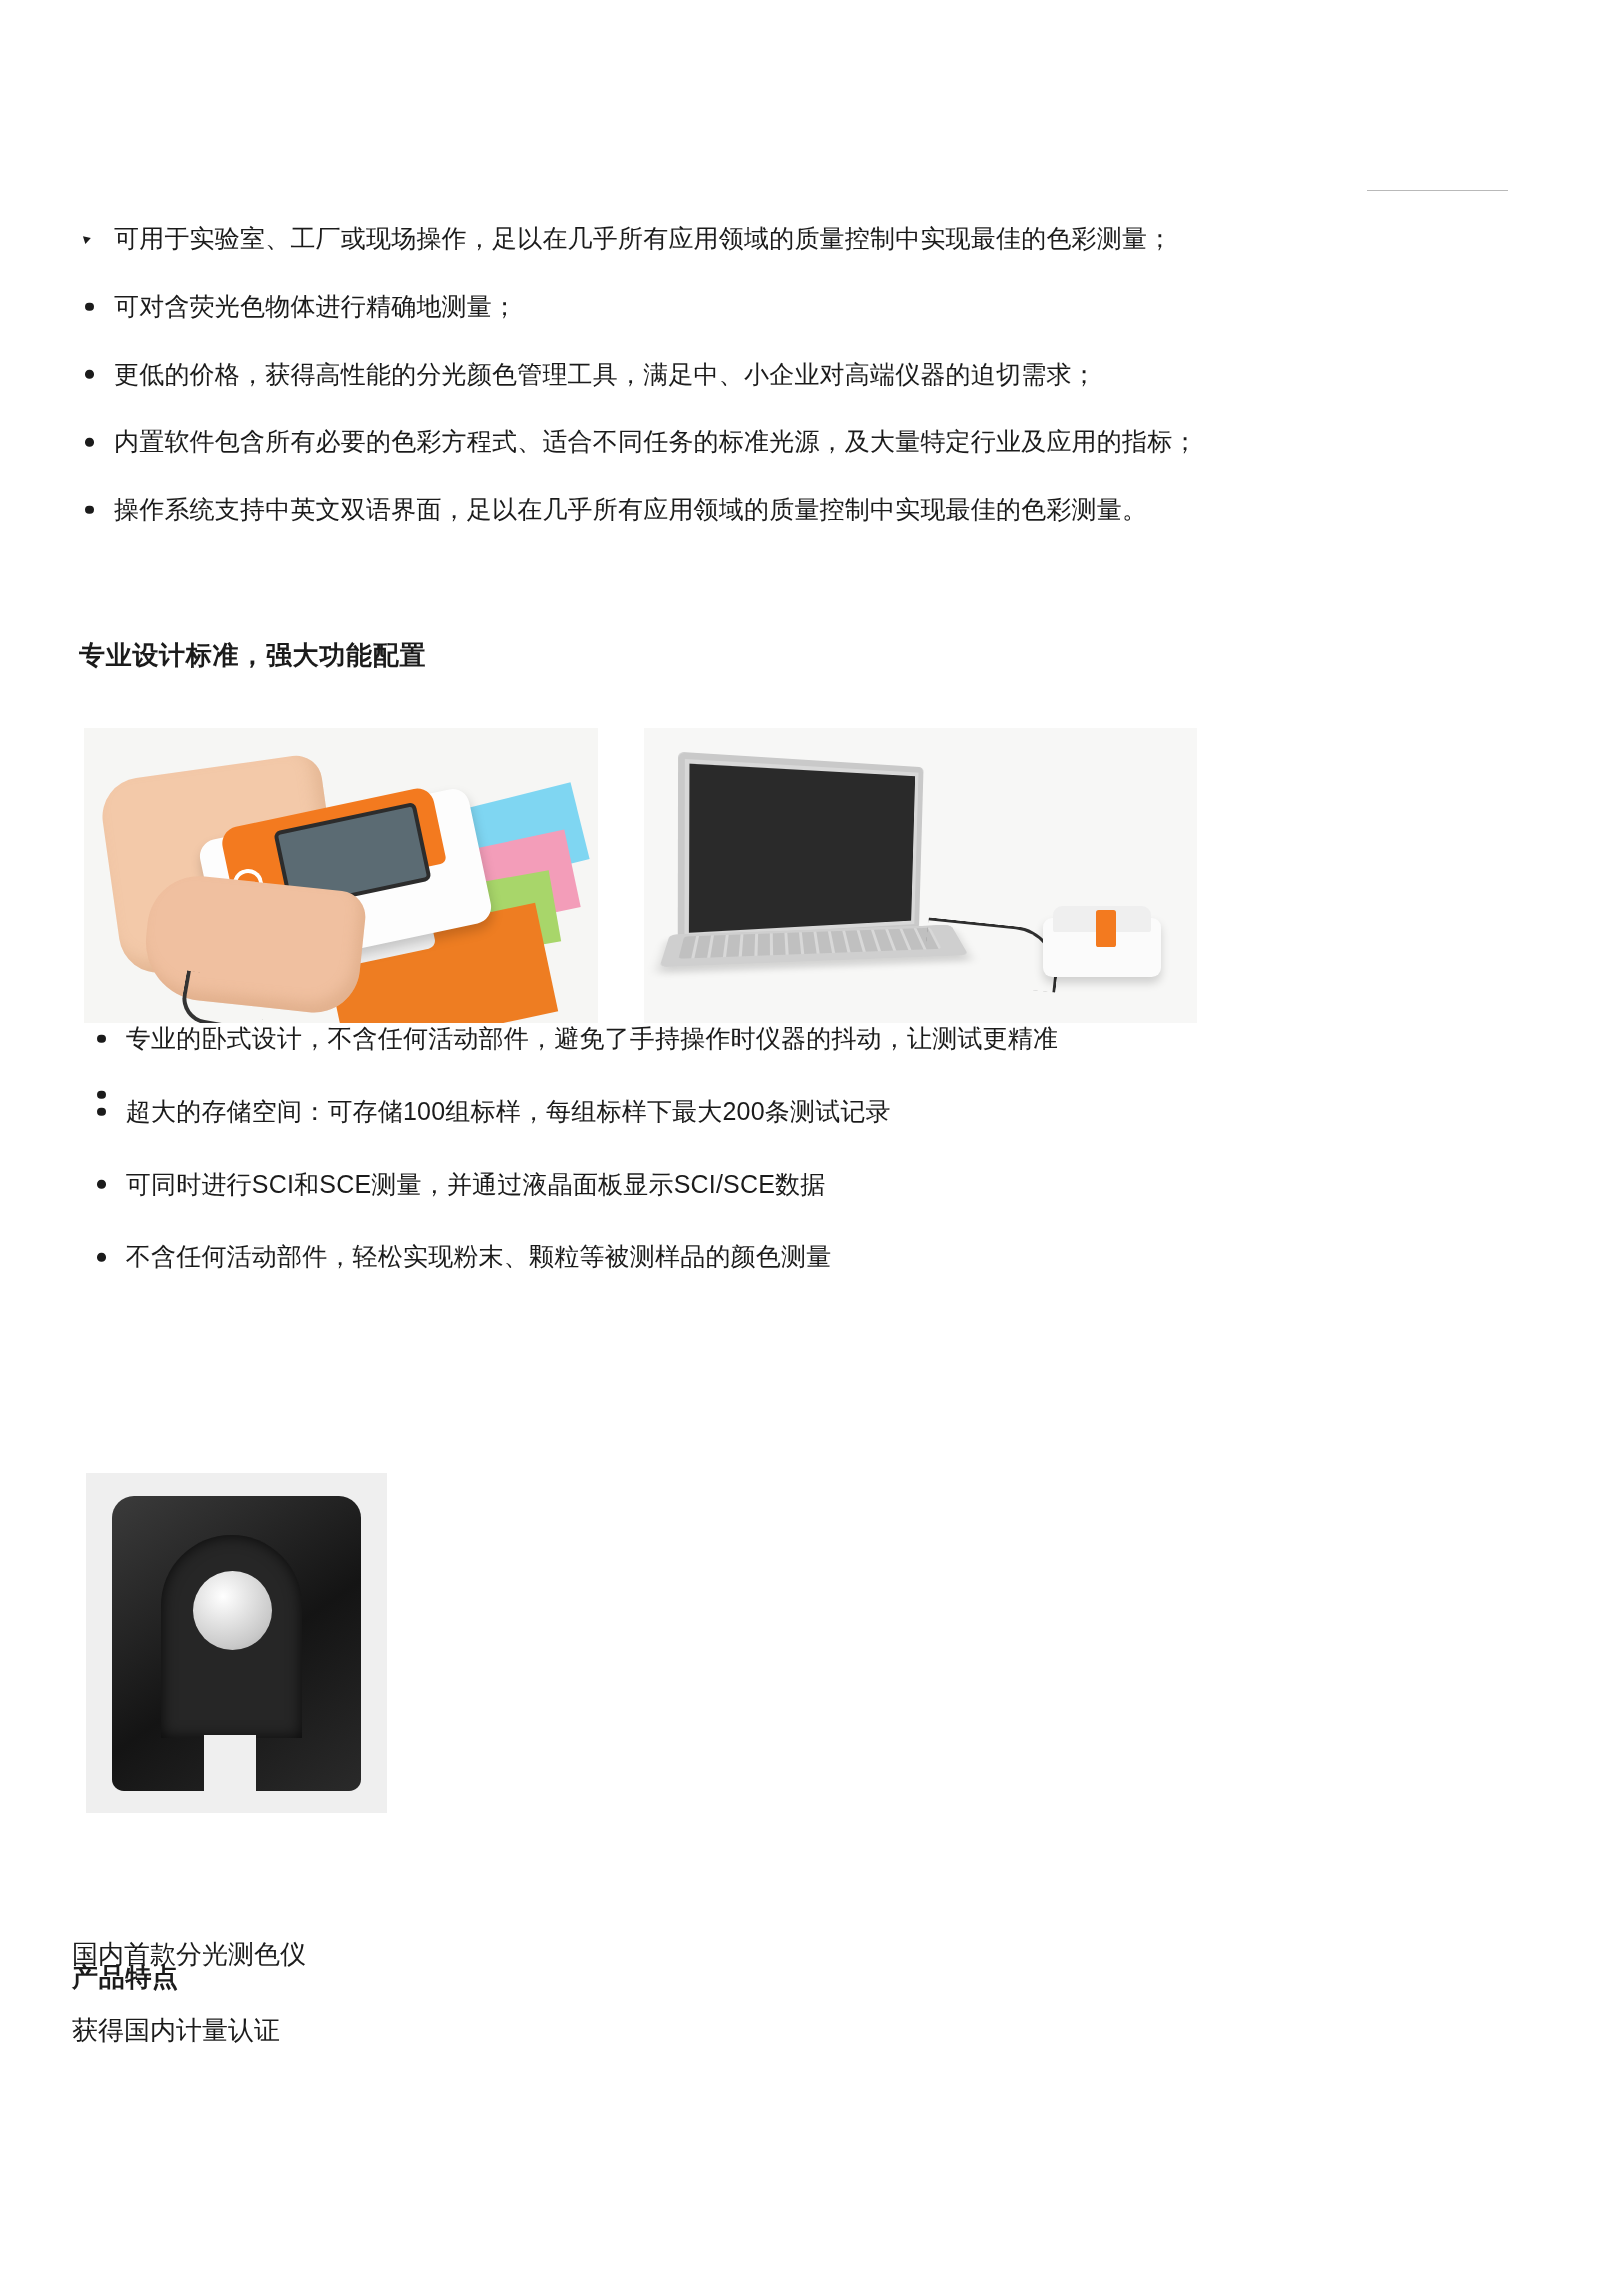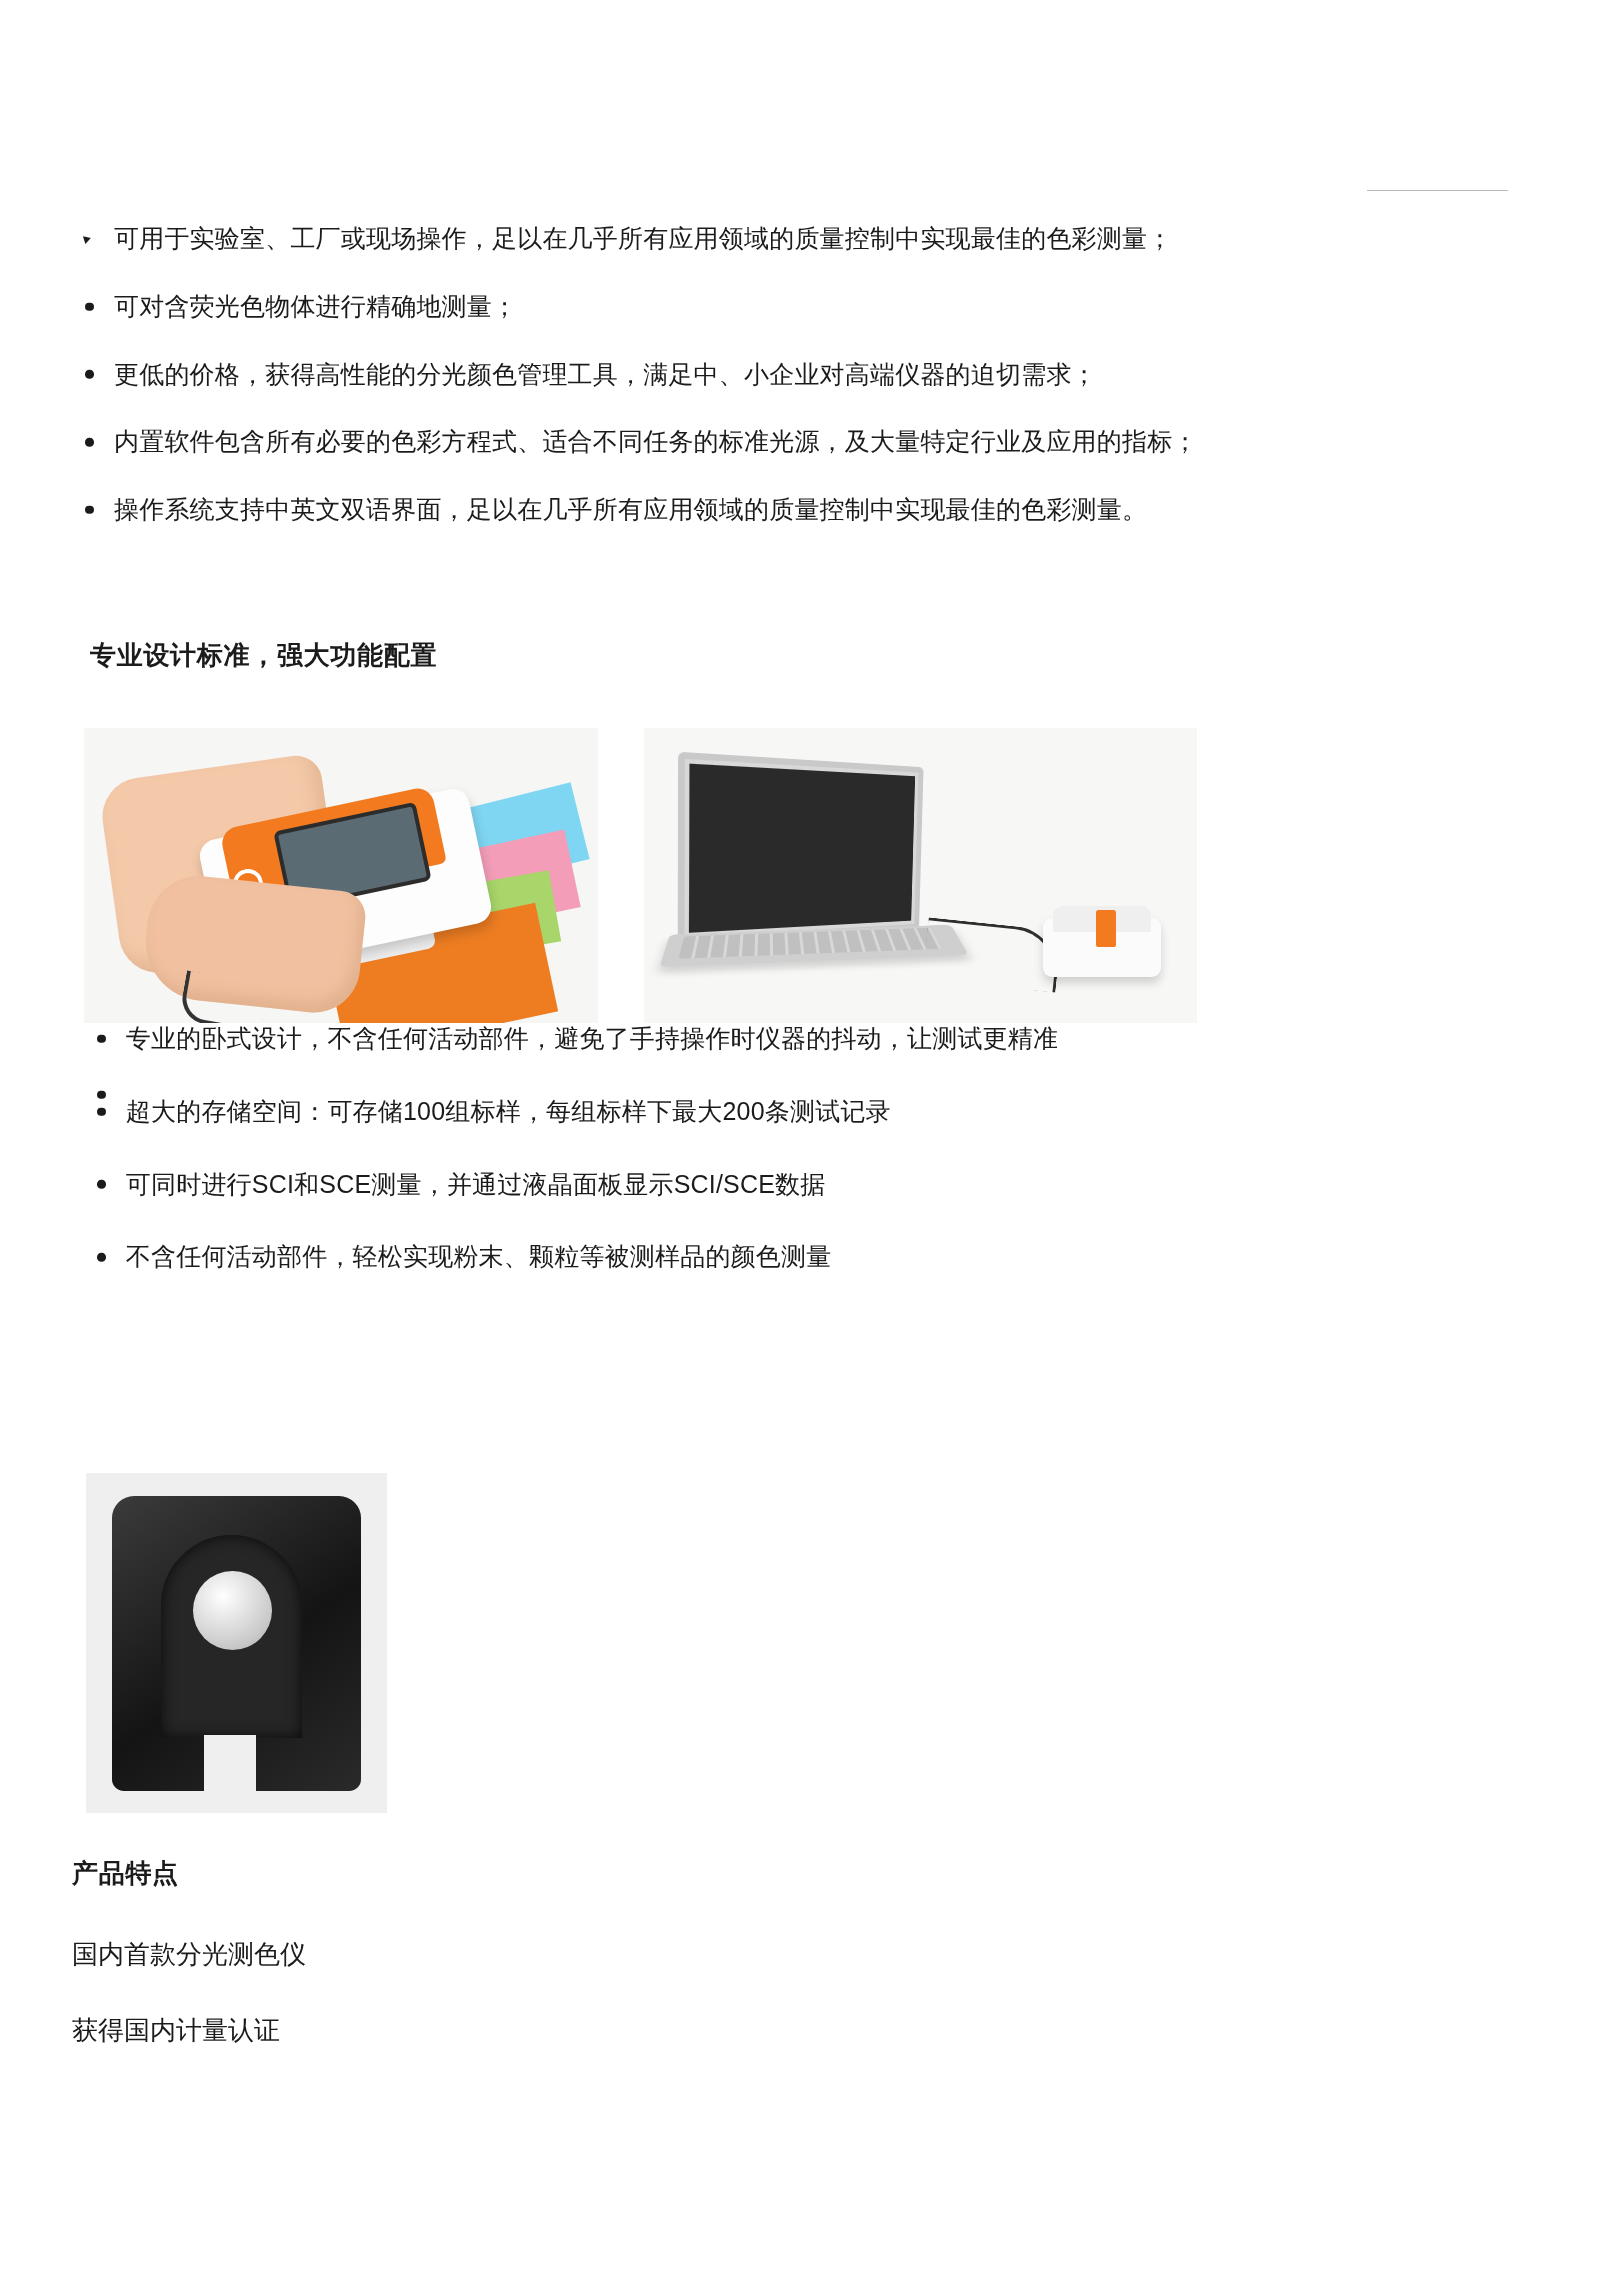--- a/index.html
+++ b/index.html
@@ -73,21 +73,21 @@
     border-bottom: 4.6px solid transparent;
     transform: translateY(-50%) rotate(-18deg);
     left: 13px;
   }
 
   .sec1 { position: absolute; left: 0; top: 222px; width: 1473px; font-family: Liberation Serif, serif; }
   .sec1 > li { margin-bottom: 34px; }
 
   .heading-bold {
     position: absolute;
-    left: 19px;
+    left: 8px;
     top: 638px;
     font-size: 26px;
     font-weight: bold;
     color: #1b1b1b;
     letter-spacing: 0.7px;
   }
 
   
   .img-row {
     position: absolute;
@@ -229,21 +229,21 @@
   }
   .pw-notch {
     position:absolute; left: 118px; top: 262px; width: 52px; height: 59px;
     background: #efefef;
   }
 
   
   .feat-title {
     position: absolute;
     left: 72px;
-    top: 1856px;
+    top: 1960px;
     font-size: 26px;
     font-weight: bold;
     color: #1b1b1b;
     letter-spacing: 0.7px;
   }
   .feat-line {
     position: absolute;
     left: 72px;
     font-size: 26px;
     color: #1b1b1b;

